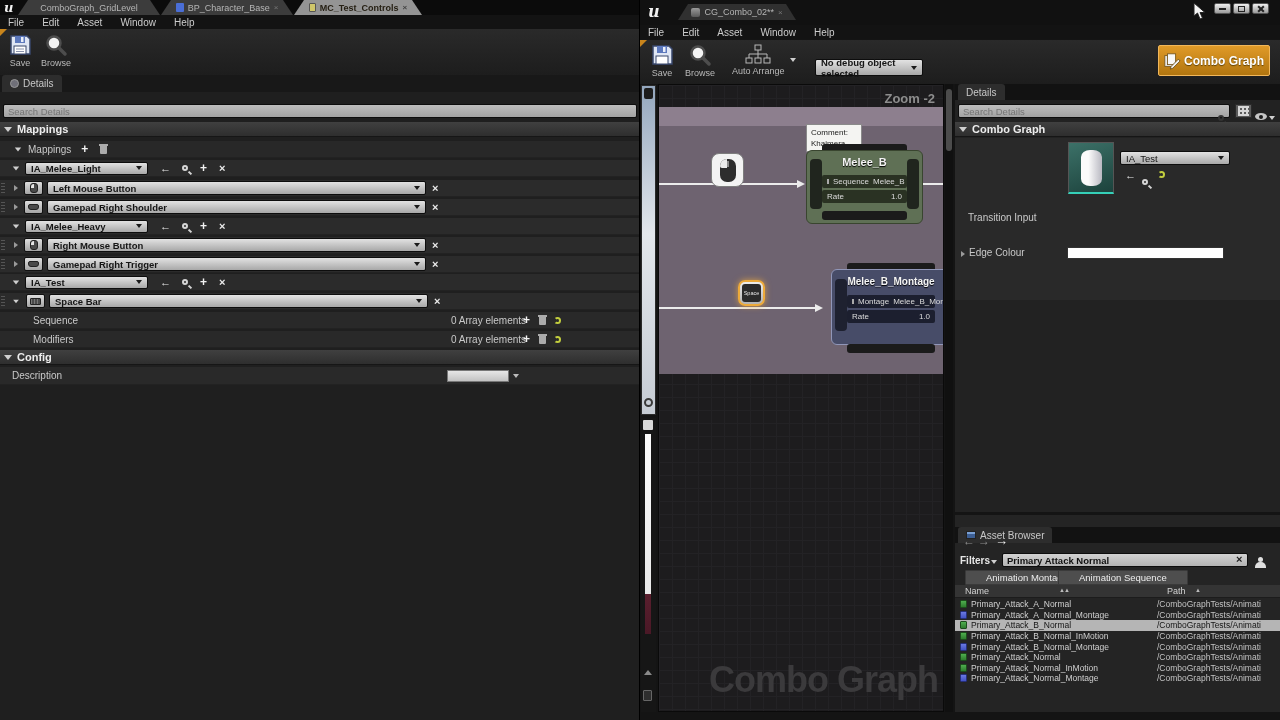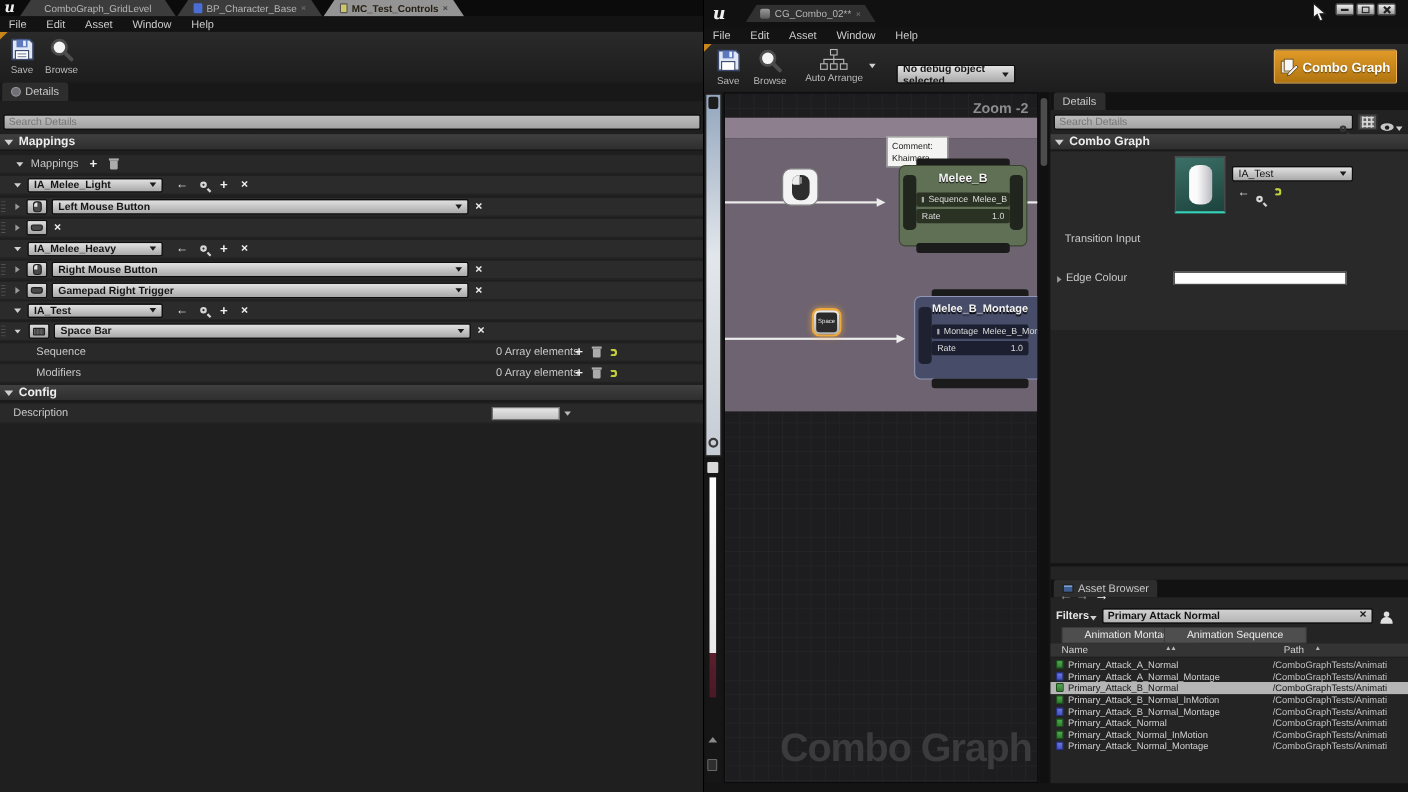--- a/index.html
+++ b/index.html
@@ -195,20 +195,24 @@
         <span class="caret"></span>
     </div>
     <span class="xbtn" style="margin-left:6px">×</span>
   </div>
   <div class="row" style="top:199px">
     <span class="handle"></span>
     <span class="tri-r" style="margin-left:9px"></span>
     <div class="iconbox" style="margin-left:6px">
         <span class="icon-pad"></span>
       </div>
+    <div class="combo" style="width:379px;height:14px;margin-left:4px">
+      <span>Gamepad Right Shoulder</span>
+        <span class="caret"></span>
+    </div>
     <span class="xbtn" style="margin-left:6px">×</span>
   </div>
 
   <div class="row" style="top:218px">
     <span class="exp" style="margin-left:12px;transform:scale(.8)"></span>
     <div class="combo" style="width:123px;height:13px;margin-left:5px">
       <span>IA_Melee_Heavy</span>
         <span class="caret"></span>
     </div>
     <span class="larr" style="margin-left:12px">←</span>
@@ -393,21 +397,21 @@
         <span class="abs" style="left:0;top:0;width:7px;height:9px;background:#ececec;border-radius:7px 0 0 2px"></span>
         <span class="abs" style="left:7px;top:2px;width:2px;height:6px;background:#8d8d8d"></span>
       </div>
     </div>
 
     <div class="abs" style="left:147px;top:39px;width:56px;height:28px;background:#f4f4f2;border:1px solid #8a8a8a;padding:2px 4px;font-size:8px;color:#1a1a1a;line-height:1.4">
       <div>Comment:</div>
       <div>Khaimera</div>
     </div>
 
-    <div class="abs" style="left:158px;top:59px;width:117px;height:86px">
+    <div class="abs" style="left:147px;top:59px;width:117px;height:76px">
       <div class="nbar" style="top:0"></div>
       <div class="abs" style="left:0;top:6px;width:117px;height:74px;background:#5f7055;border:1px solid #39452f;border-radius:6px"></div>
       <div class="npin" style="left:4px;top:15px;height:50px"></div>
       <div class="npin" style="right:4px;top:15px;height:50px"></div>
       <div class="ntitle" style="top:12px;font-size:11px">Melee_B</div>
       <div class="pill" style="top:31px;background:rgba(22,26,16,.72)">
         <span style="width:5px;height:5px;border:1px solid #aaa"></span>
         <span>Sequence</span>
         <span style="margin-left:auto">Melee_B</span>
       </div>

